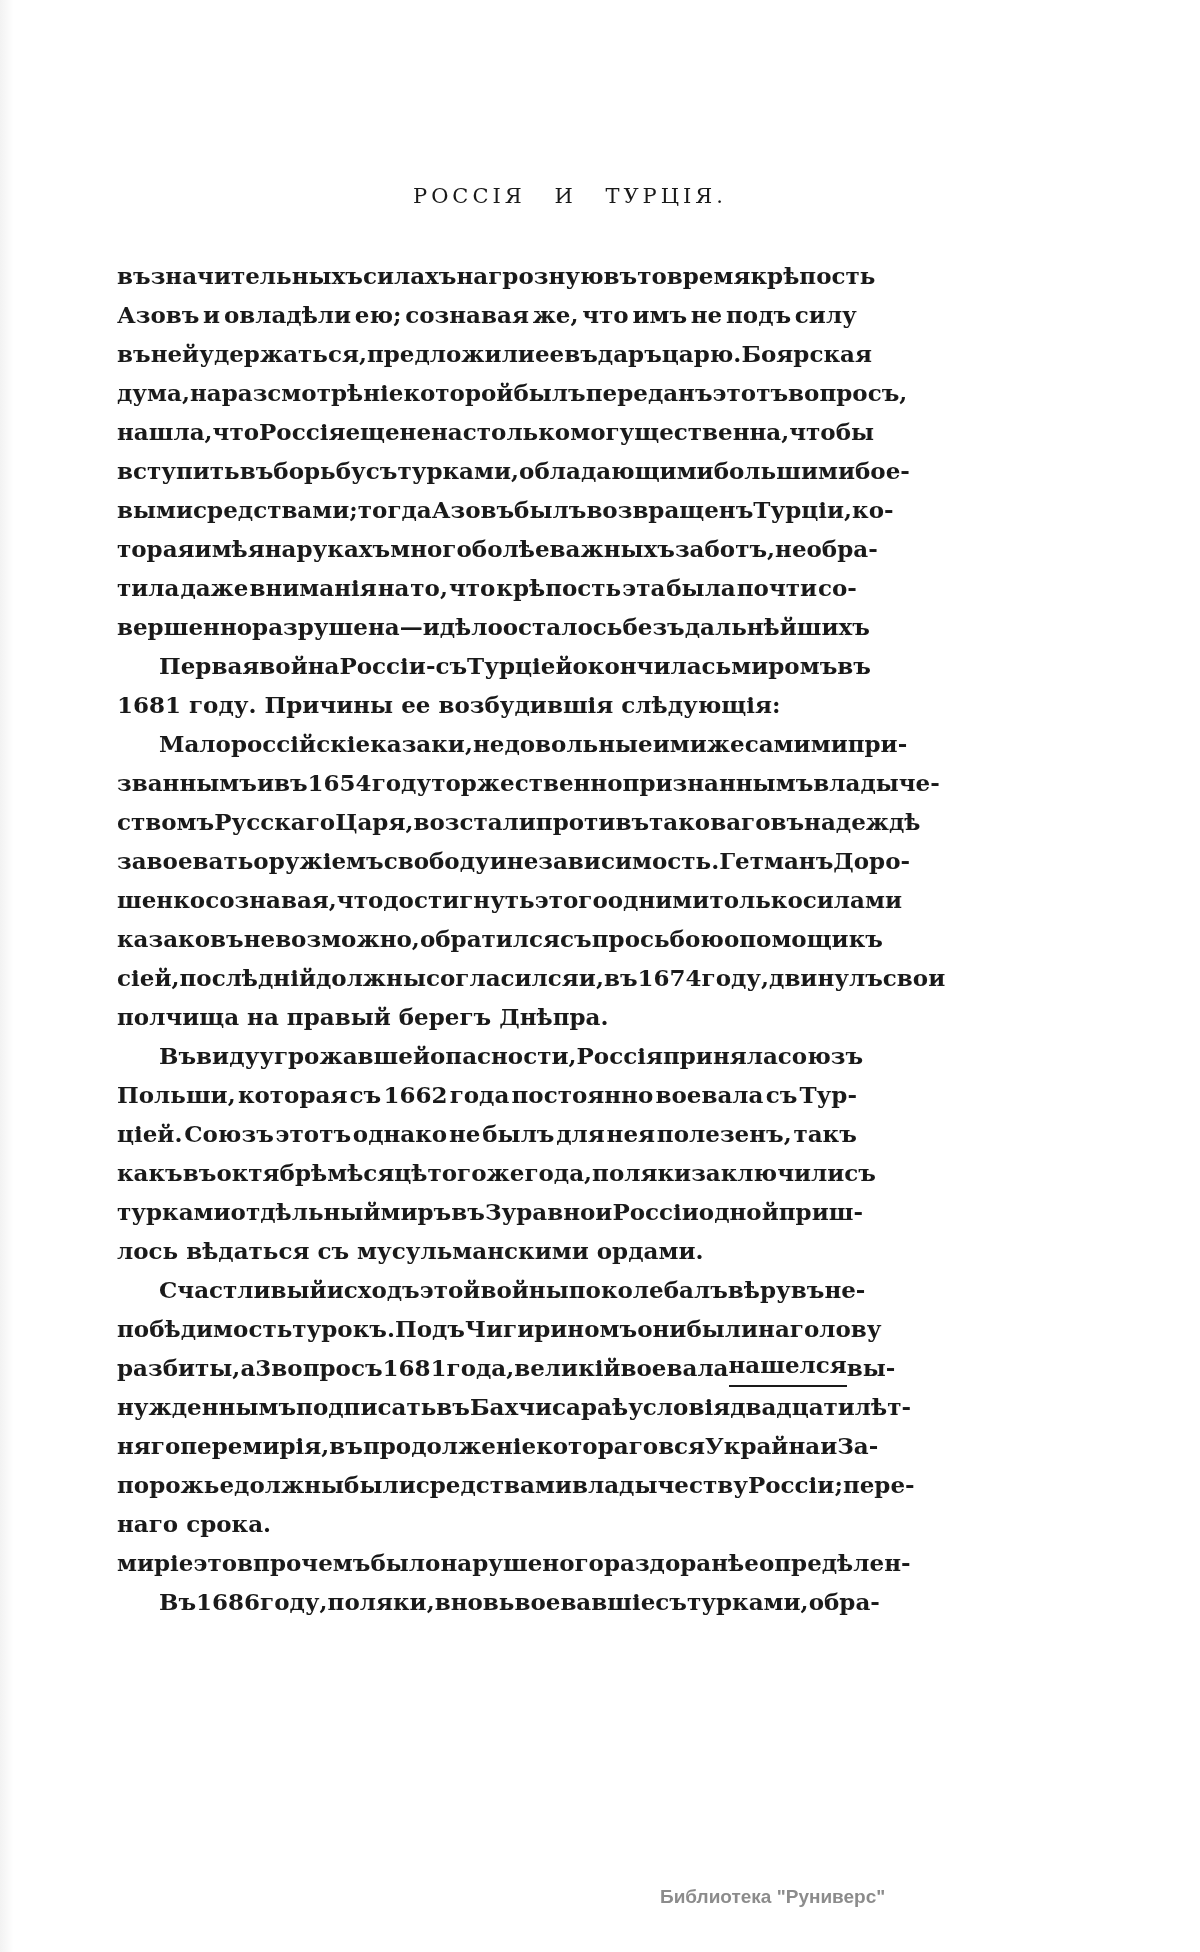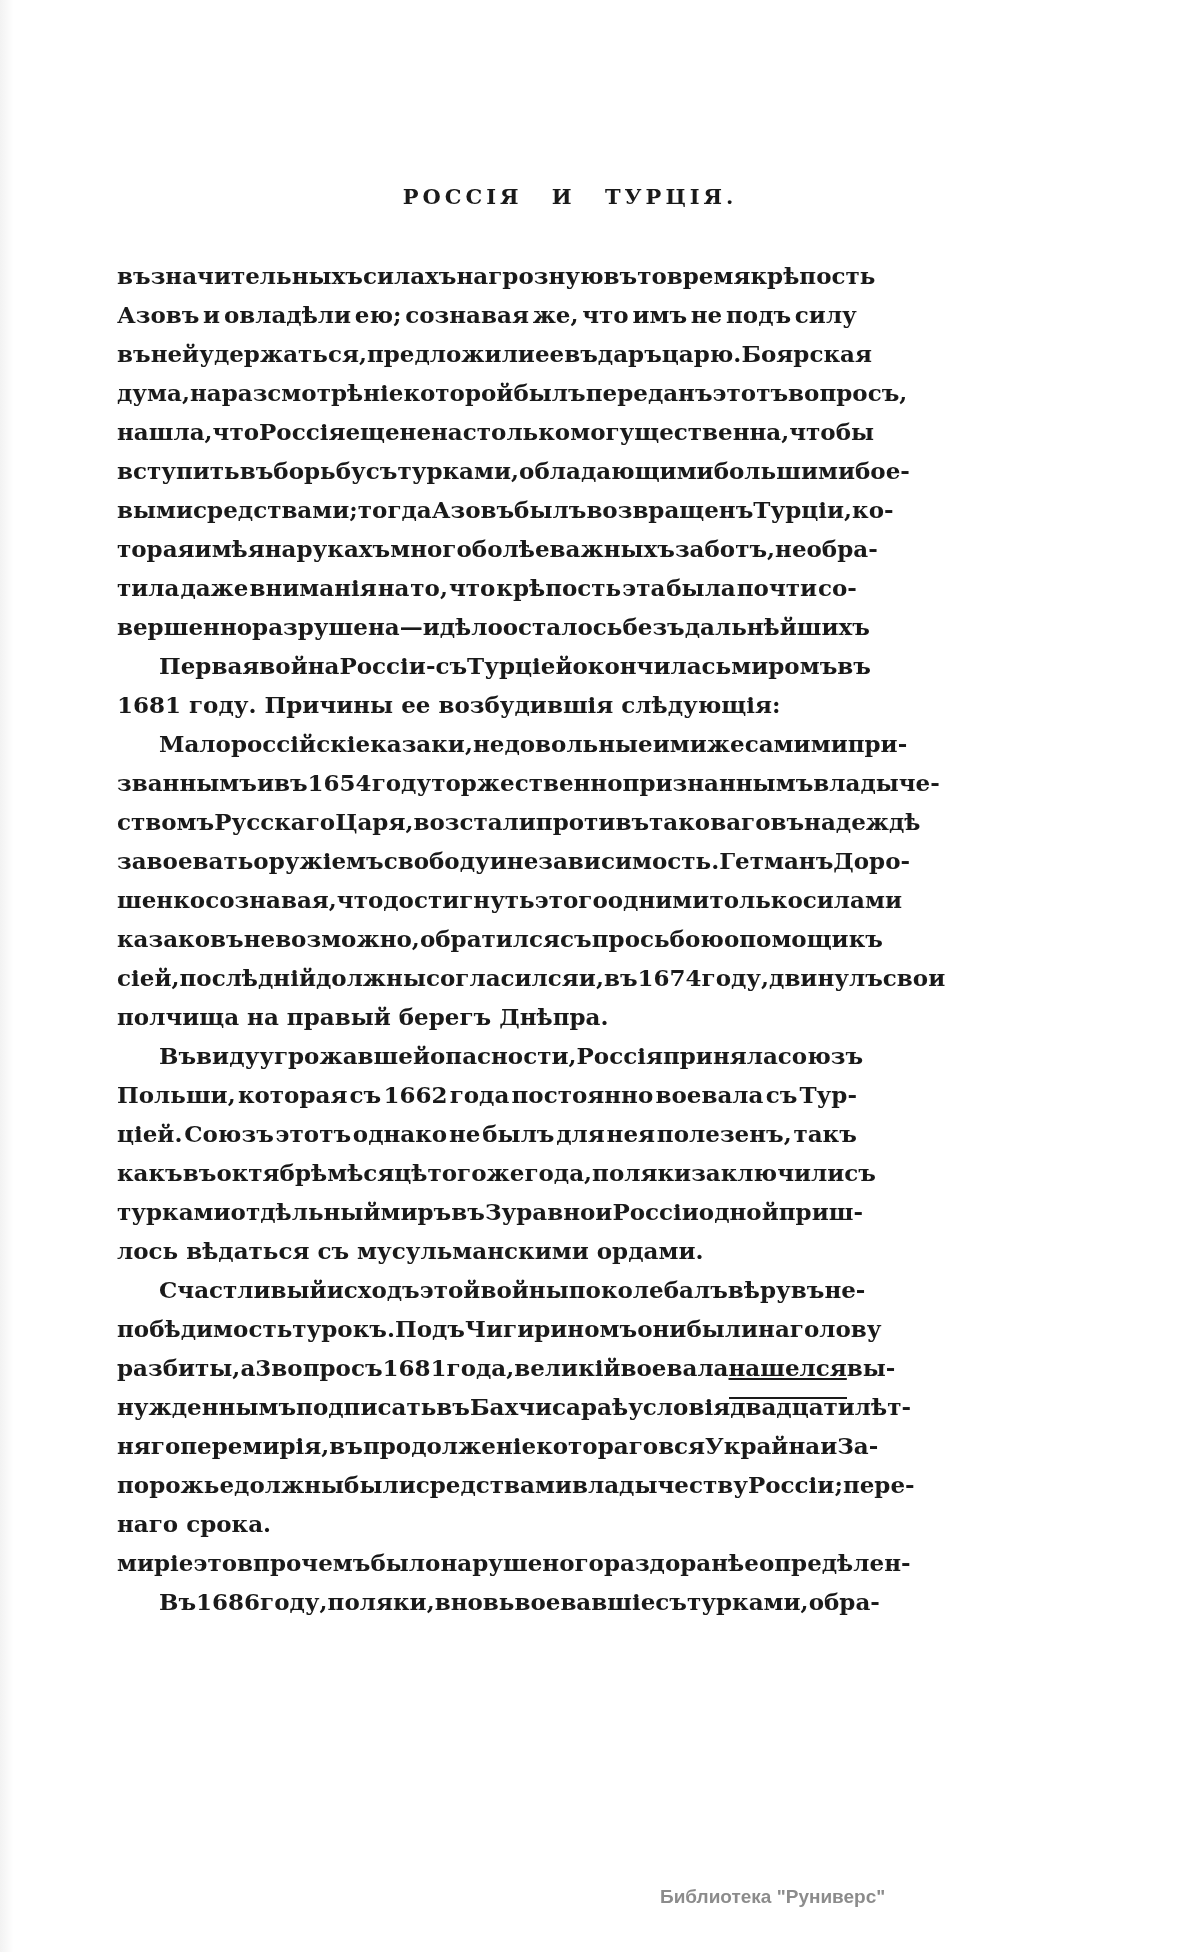--- a/index.html
+++ b/index.html
@@ -19,50 +19,49 @@
     width: 14px;
     background: linear-gradient(to right, rgba(0,0,0,0.05), rgba(0,0,0,0));
   }
   .title {
     position: absolute;
     top: 184px;
     left: 360px;
     width: 420px;
     text-align: center;
     font-size: 21px;
-    font-weight: bold;
+    font-weight: normal;
     letter-spacing: 4px;
     word-spacing: 18px;
     white-space: nowrap;
   }
   .text-block {
     position: absolute;
     left: 117px;
     top: 256px;
     width: 740px;
     font-size: 23px;
     font-weight: bold;
     line-height: 39px;
   }
   .line {
     display: flex;
     justify-content: space-between;
     height: 39px;
-    align-items: flex-start;
+    align-items: flex-end;
     white-space: pre;
   }
   .line.indent { padding-left: 42px; }
   .line.no-just {
     display: block;
     white-space: pre;
   }
   .underlined {
     border-bottom: 2px solid #1a1a1a;
-    padding-bottom: 10px;
-    text-decoration: underline;
+    padding-bottom: 1px;
   }
   .watermark {
     position: absolute;
     left: 660px;
     top: 1886px;
     font-family: "Liberation Sans", sans-serif;
     font-size: 19px;
     font-weight: bold;
     color: #8c8c8c;
     white-space: nowrap;

